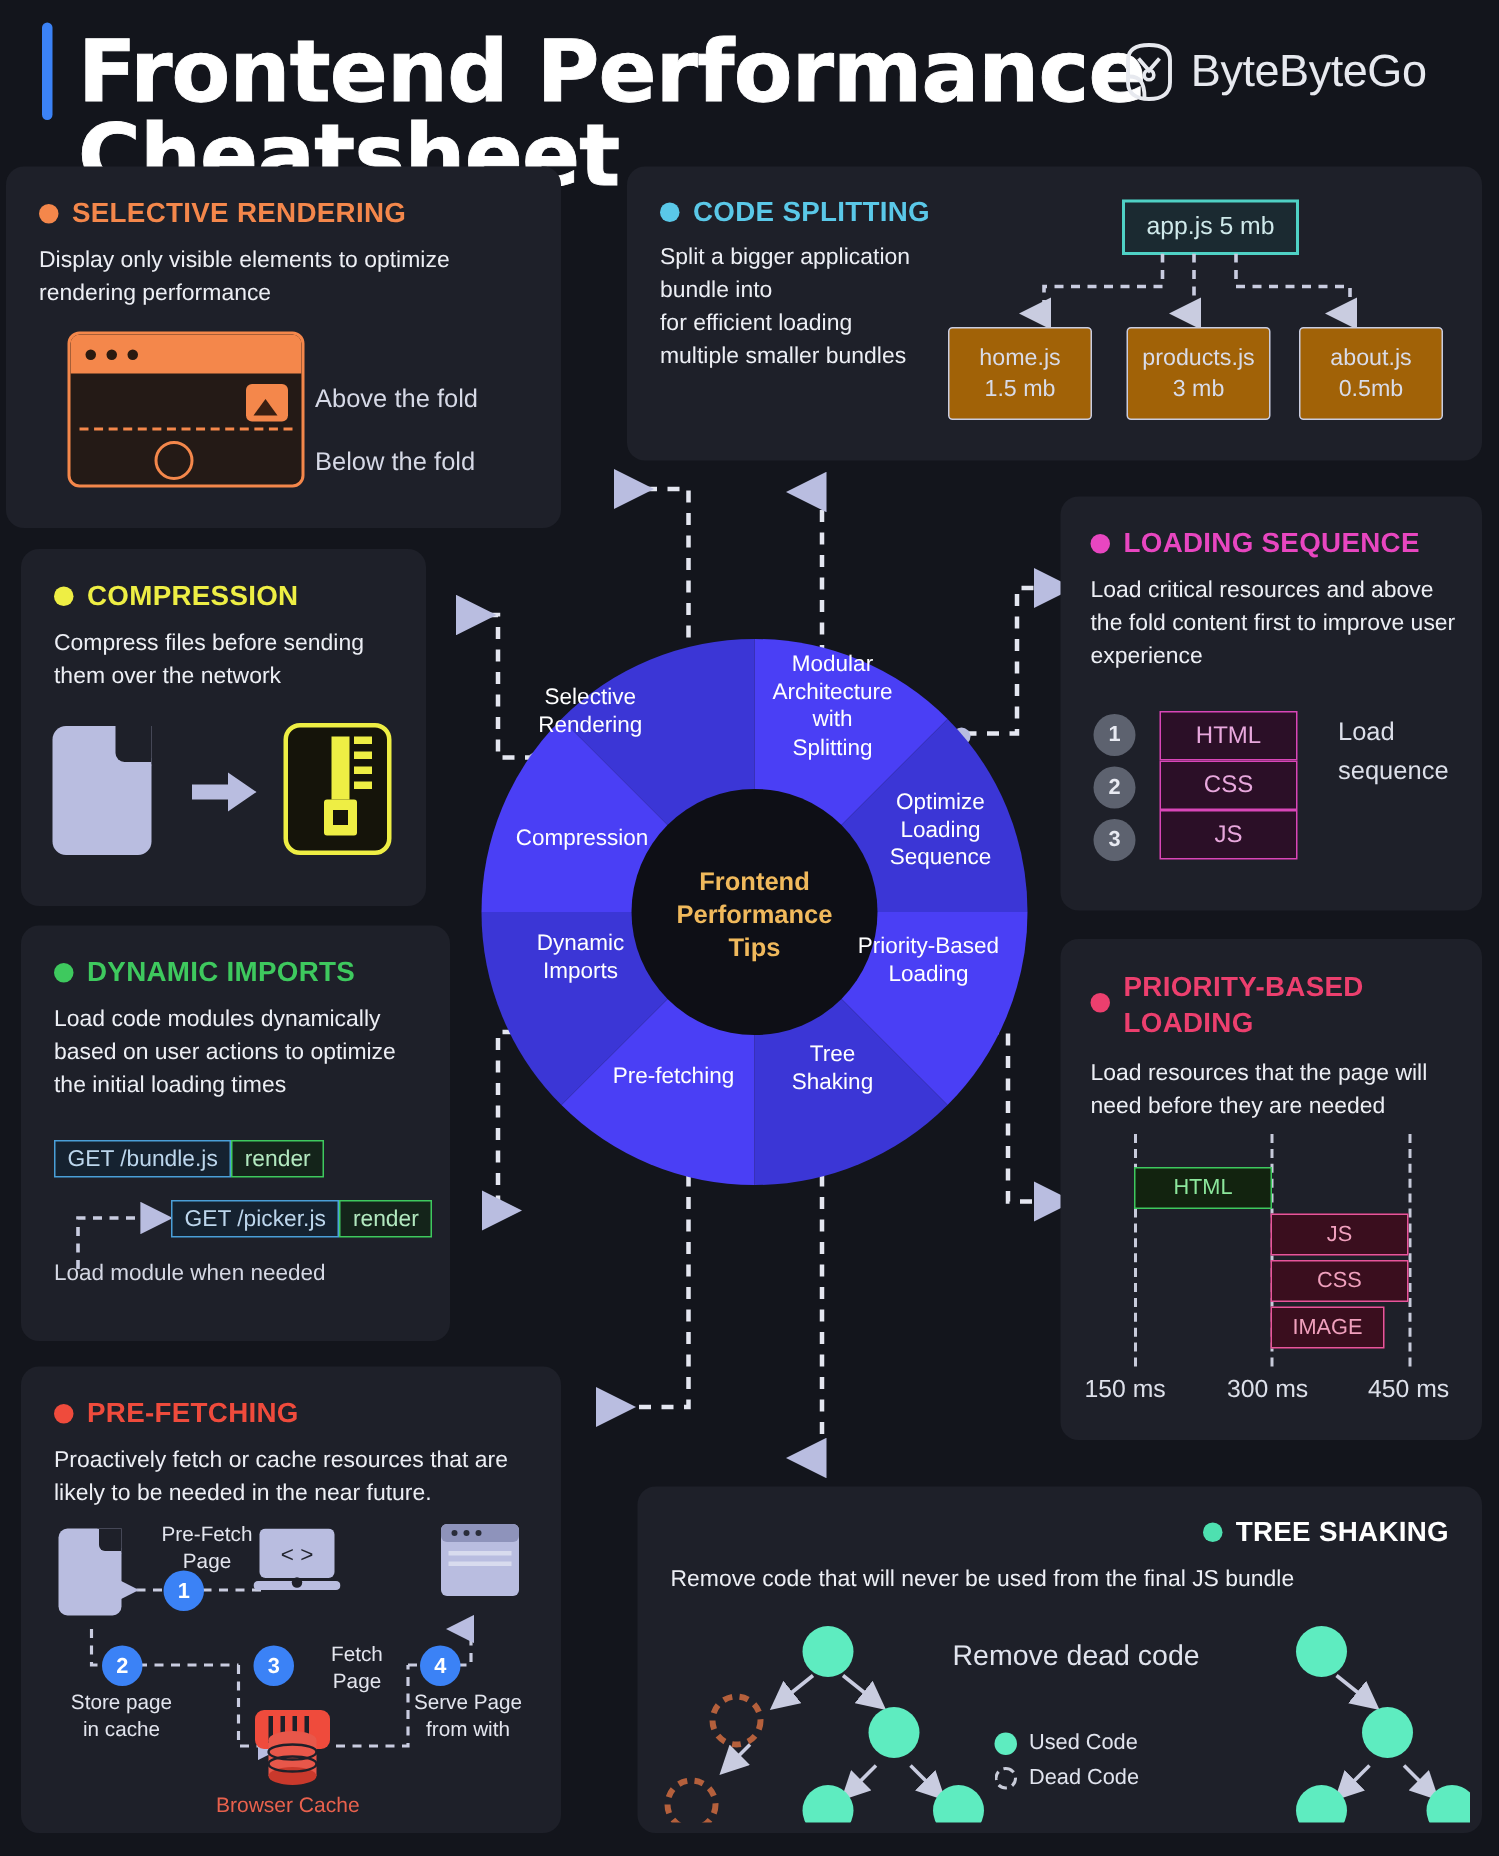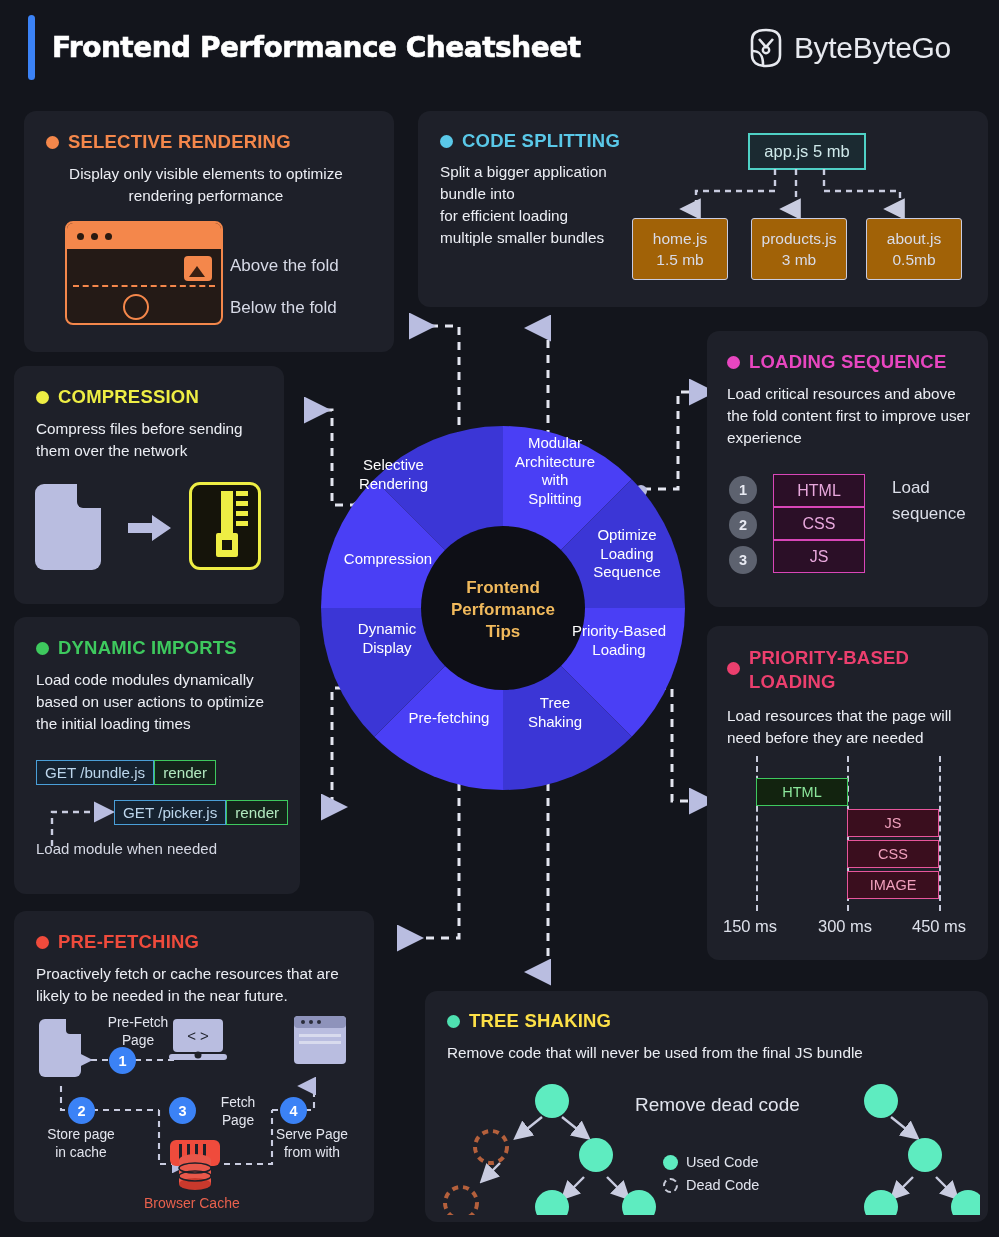--- a/index.html
+++ b/index.html
@@ -12,21 +12,21 @@
   #root { position: relative; width: 999px; height: 1237px; background: #13151c; }
 
   
   .header { position: absolute; left: 0; top: 0; width: 999px; height: 100px; }
   .header-bar {
     position: absolute; left: 28px; top: 15px; width: 7px; height: 65px;
     background: #3b82f6; border-radius: 4px;
   }
   .header-title {
     position: absolute; left: 52px; top: 20px;
-    font-size: 28px; font-weight: 900; color: #ffffff;
+    font-size: 57px; font-weight: 900; color: #ffffff;
     letter-spacing: -0.5px; line-height: 56px;
     font-family: "DejaVu Sans", sans-serif;
     -webkit-text-stroke: 0.6px #ffffff;
   }
   .brand { position: absolute; right: 48px; top: 28px; display: flex; align-items: center; gap: 11px; }
   .brand-name { font-size: 30px; font-weight: 500; color: #e7e9ef; letter-spacing: -0.3px; }
 
   
   .card {
     position: absolute;
@@ -36,21 +36,21 @@
   .card-title {
     display: flex; align-items: center; gap: 9px;
     font-size: 18.5px; font-weight: 700; letter-spacing: 0.2px;
   }
   .dot { width: 13px; height: 13px; border-radius: 50%; flex: 0 0 13px; }
   .card-desc {
     font-size: 15.3px; color: #eceef4; line-height: 22px; font-weight: 400;
   }
 
   
-  #card-selective { left: 24px; top: 111px; width: 370px; height: 241px; padding: 20px 22px; text-align: center; }
+  #card-selective { left: 4px; top: 111px; width: 370px; height: 241px; padding: 20px 22px; }
   .browser-mock {
     position: absolute; left: 41px; top: 110px; width: 158px; height: 104px;
     border: 2.5px solid #f4874b; border-radius: 8px; background: #241a16; overflow: hidden;
   }
   .browser-bar { height: 26px; background: #f4874b; display: flex; align-items: center; gap: 7px; padding-left: 10px; }
   .browser-bar i { width: 7px; height: 7px; border-radius: 50%; background: #2a1a10; display: block; }
   .browser-body { position: relative; height: 76px; }
   .browser-img {
     position: absolute; right: 9px; top: 7px; width: 28px; height: 25px;
     background: #f4874b; border-radius: 4px;
@@ -283,21 +283,21 @@
     </div>
     <div class="wheel-label" style="left:185px; top:272px; width:106px;">
       <div>Tree</div>
       <div>Shaking</div>
     </div>
     <div class="wheel-label" style="left:72px; top:287px; width:120px;">
       <div>Pre-fetching</div>
     </div>
     <div class="wheel-label" style="left:14px; top:198px; width:112px;">
       <div>Dynamic</div>
-      <div>Display</div>
+      <div>Imports</div>
     </div>
     <div class="wheel-label" style="left:6px; top:128px; width:130px;">
       <div>Compression</div>
     </div>
 
     <div class="wheel-center-text">
       <div>Frontend</div>
       <div>Performance</div>
       <div>Tips</div>
     </div>
@@ -536,29 +536,29 @@
     </div>
     <div class="card-desc" style="margin-top:11px; width:250px;">Load resources that the page will need before they are needed</div>
 
     <div class="pb-tick" style="left:49px; top:130px; height:155px;"></div>
     <div class="pb-tick" style="left:140px; top:130px; height:155px;"></div>
     <div class="pb-tick" style="left:232px; top:130px; height:155px;"></div>
 
     <div class="pb-bar" style="left:49px; top:152px; width:92px; border:1.8px solid #3ec95e; background:#12230f; color:#8ce79c;">HTML</div>
     <div class="pb-bar" style="left:140px; top:183px; width:92px; border:1.8px solid #e8559b; background:#3a0e1e; color:#f0a0bd;">JS</div>
     <div class="pb-bar" style="left:140px; top:214px; width:92px; border:1.8px solid #e8559b; background:#3a0e1e; color:#f0a0bd;">CSS</div>
-    <div class="pb-bar" style="left:140px; top:245px; width:92px; border:1.8px solid #e8559b; background:#3a0e1e; color:#f0a0bd;">IMAGE</div>
+    <div class="pb-bar" style="left:140px; top:245px; width:76px; border:1.8px solid #e8559b; background:#3a0e1e; color:#f0a0bd;">IMAGE</div>
 
     <div class="pb-time" style="left:16px; top:291px;">150 ms</div>
     <div class="pb-time" style="left:111px; top:291px;">300 ms</div>
     <div class="pb-time" style="left:205px; top:291px;">450 ms</div>
   </div>
 
   <div class="card" id="card-tree">
-    <div class="card-title" style="color:#fde047;">
+    <div class="card-title" style="color:#ffffff;justify-content:flex-end;">
       <span class="dot" style="background:#4ee0b0;"></span>
       <span>TREE SHAKING</span>
     </div>
     <div class="card-desc" style="margin-top:10px;">Remove code that will never be used from the final JS bundle</div>
 
     <svg style="position:absolute; left:14px; top:84px; width:220px; height:140px;">
       <defs>
         <marker id="tsA" markerWidth="8" markerHeight="8" refX="6" refY="4" orient="auto">
           <path d="M0,0 L8,4 L0,8 Z" fill="#c9cce0"></path>
         </marker>

